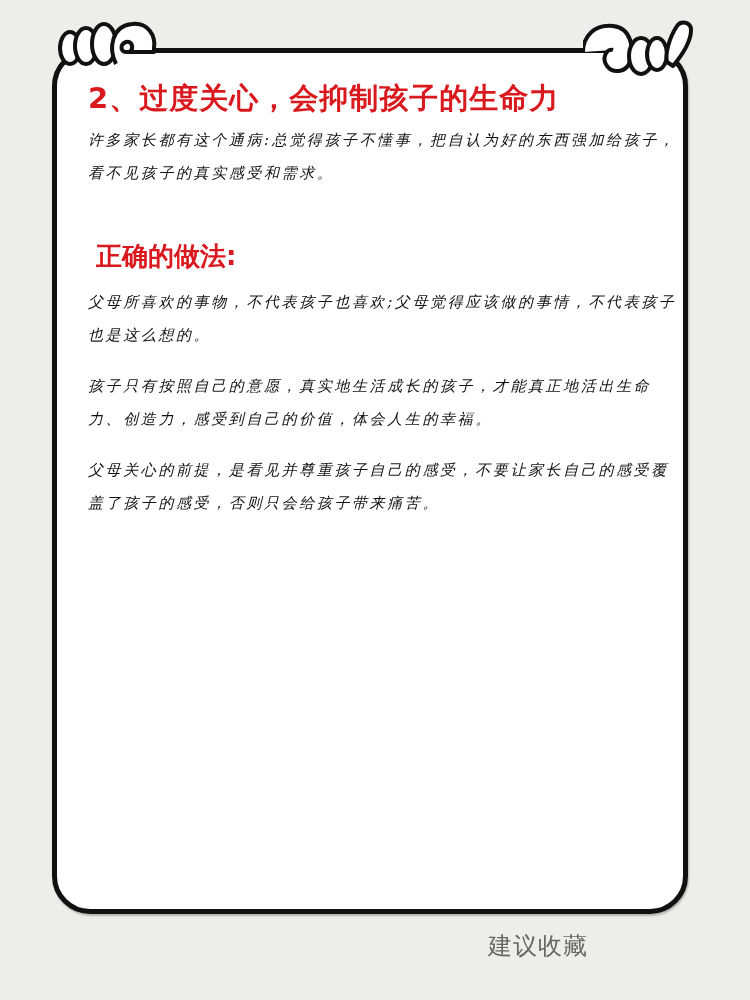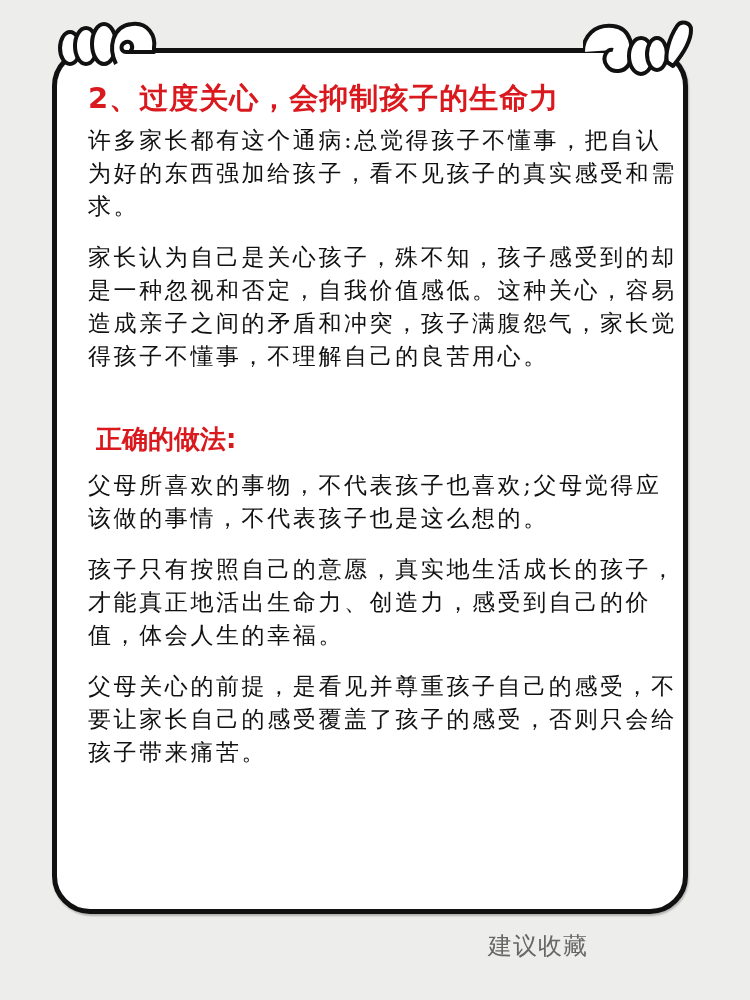--- a/index.html
+++ b/index.html
@@ -45,25 +45,26 @@
       color: #d9191e;
       font-family: "DejaVu Sans", "Liberation Sans", sans-serif;
       font-weight: bold;
       font-size: 29px;
       line-height: 40px;
       margin: 0 0 6px 0;
       letter-spacing: 1px;
     }
     .para {
       color: #111111;
-      font-size: 23px;
+      font-size: 15px;
       line-height: 33px;
       letter-spacing: 2.6px;
       margin: 0 0 18px 0;
       word-break: break-all;
+      font-style: italic;
     }
     .section-title {
       color: #d9191e;
       font-family: "DejaVu Sans", "Liberation Sans", sans-serif;
       font-weight: bold;
       font-size: 26px;
       line-height: 36px;
       margin: 48px 0 12px 8px;
     }
     .footer-note {
@@ -95,21 +96,20 @@
     <path d="M0 34 C0 18 12 6 30 8 C48 10 52 30 46 46 C42 54 30 56 24 48 C18 40 24 30 30 32"></path>
     <ellipse cx="58" cy="38" rx="12" ry="18"></ellipse>
     <ellipse cx="74" cy="36" rx="10" ry="16"></ellipse>
     <path d="M84 44 C82 36 86 20 94 8 C98 2 108 4 108 12 C108 22 100 36 90 48 Z"></path>
   </g>
 </svg>
 
 <div class="content">
   <div class="title">2、过度关心，会抑制孩子的生命力</div>
   <p class="para">许多家长都有这个通病:总觉得孩子不懂事，把自认为好的东西强加给孩子，看不见孩子的真实感受和需求。</p>
-  <p class="para">家长认为自己是关心孩子，殊不知，孩子感受到的却是一种忽视和否定，自我价值感低。这种关心，容易造成亲子之间的矛盾和冲突，孩子满腹怨气，家长觉得孩子不懂事，不理解自己的良苦用心。</p>
 
   <div class="section-title">正确的做法:</div>
   <p class="para">父母所喜欢的事物，不代表孩子也喜欢;父母觉得应该做的事情，不代表孩子也是这么想的。</p>
   <p class="para">孩子只有按照自己的意愿，真实地生活成长的孩子，才能真正地活出生命力、创造力，感受到自己的价值，体会人生的幸福。</p>
   <p class="para">父母关心的前提，是看见并尊重孩子自己的感受，不要让家长自己的感受覆盖了孩子的感受，否则只会给孩子带来痛苦。</p>
 </div>
 
 <div class="footer-note">建议收藏</div>
 
 </body></html>

